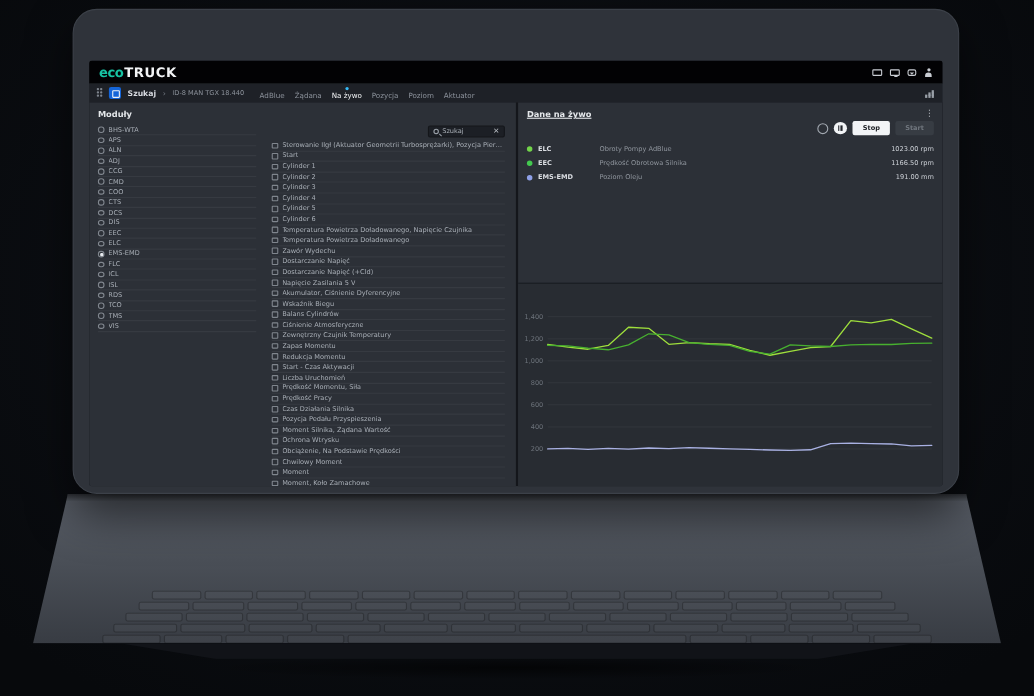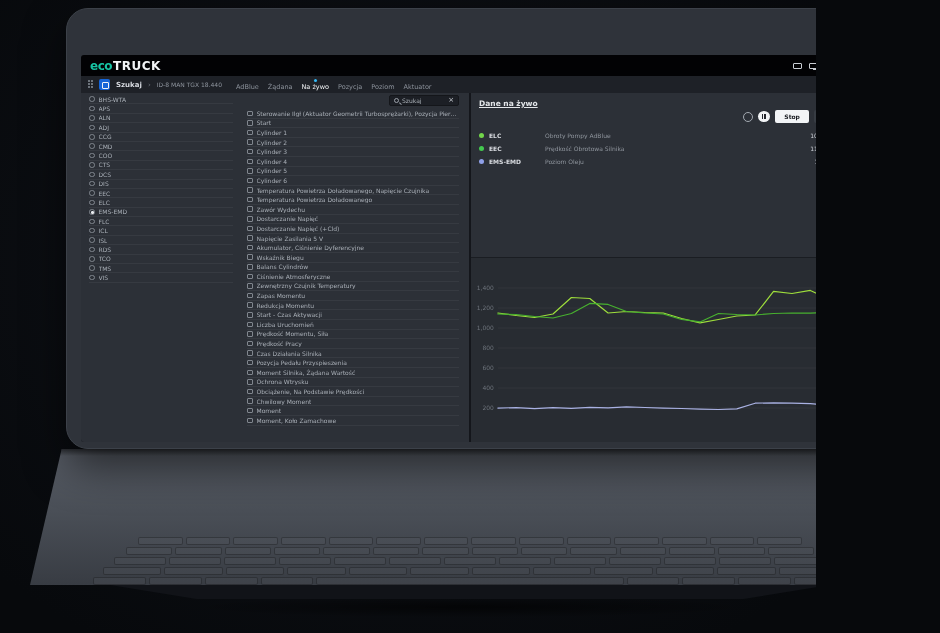--- a/index.html
+++ b/index.html
@@ -1,17 +1,17 @@
 <!DOCTYPE html>
 <html><head>
 <meta charset="utf-8">
 <style>
   html,body{margin:0;padding:0;background:#07090c;}
   *{box-sizing:border-box;font-family:"DejaVu Sans",sans-serif;}
-  .stage{position:relative;width:816px;height:633px;background:radial-gradient(70% 70% at 50% 42%,#101319 0%,#07090c 100%);overflow:hidden;}
+  .stage{position:relative;width:940px;height:633px;background:radial-gradient(70% 70% at 50% 42%,#101319 0%,#07090c 100%);overflow:hidden;}
 
   
   .floor-shadow{position:absolute;left:70px;top:592px;width:800px;height:30px;
     background:radial-gradient(50% 50% at 50% 50%,rgba(0,0,0,.6),rgba(0,0,0,0) 70%);}
   .base-top{position:absolute;left:30px;top:449px;width:880px;height:136px;
     clip-path:polygon(3.6% 0,96.4% 0,100% 100%,0 100%);
     background:linear-gradient(180deg,#575c65 0%,#4a4f57 45%,#383c43 100%);}
   .base-top::after{content:"";position:absolute;left:0;top:0;width:100%;height:7px;
     background:linear-gradient(180deg,rgba(0,0,0,.5),rgba(0,0,0,0));}
   .base-under{position:absolute;left:110px;top:585px;width:720px;height:14px;background:#111318;
@@ -240,20 +240,21 @@
               <span class="tab-dot" style="background: rgb(53, 186, 246);"></span>
               <span>Aktuator</span>
             </div>
           </div>
         <span class="ic ic-signal"></span>
       </div>
 
       <div class="content">
 
         <div class="panel panel-left">
+          <div class="panel-title">Moduły</div>
           <div class="left-body">
             <div class="modules-col">
                 <div class="mod-row">
                   <span class="radio"></span>
                   <span class="row-label">BHS-WTA</span>
                 </div>
                 <div class="mod-row">
                   <span class="radio"></span>
                   <span class="row-label">APS</span>
                 </div>

